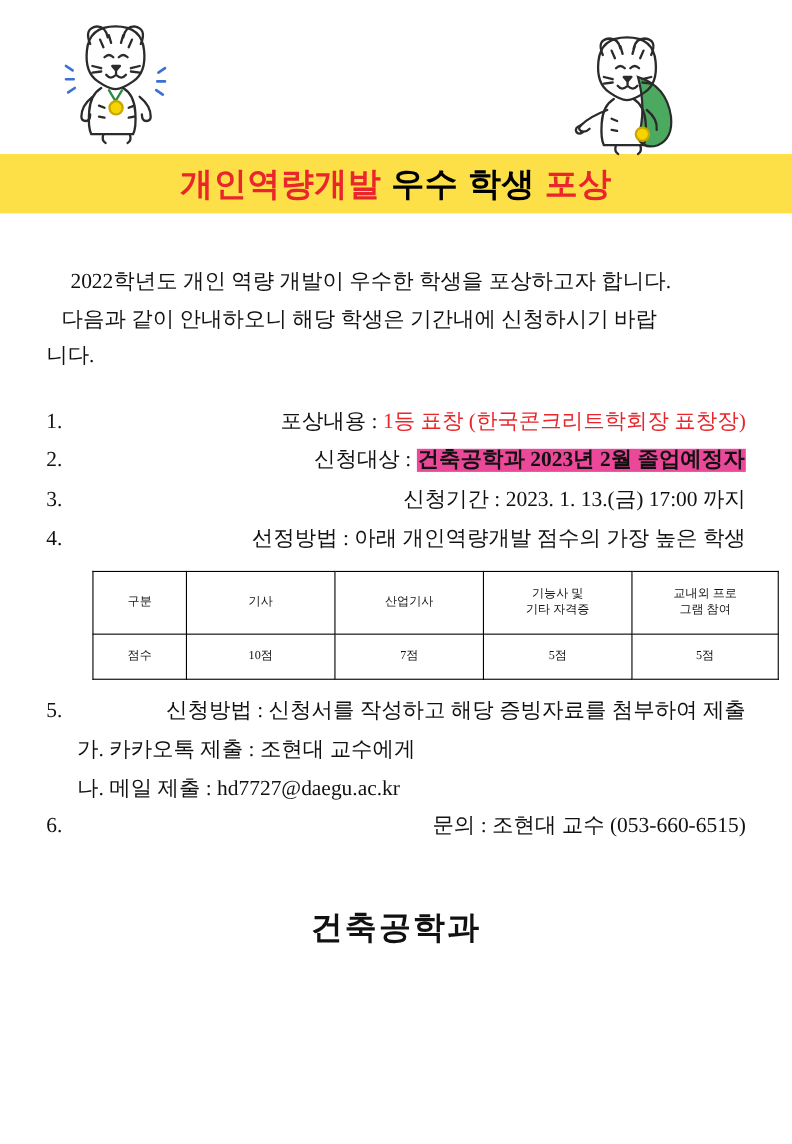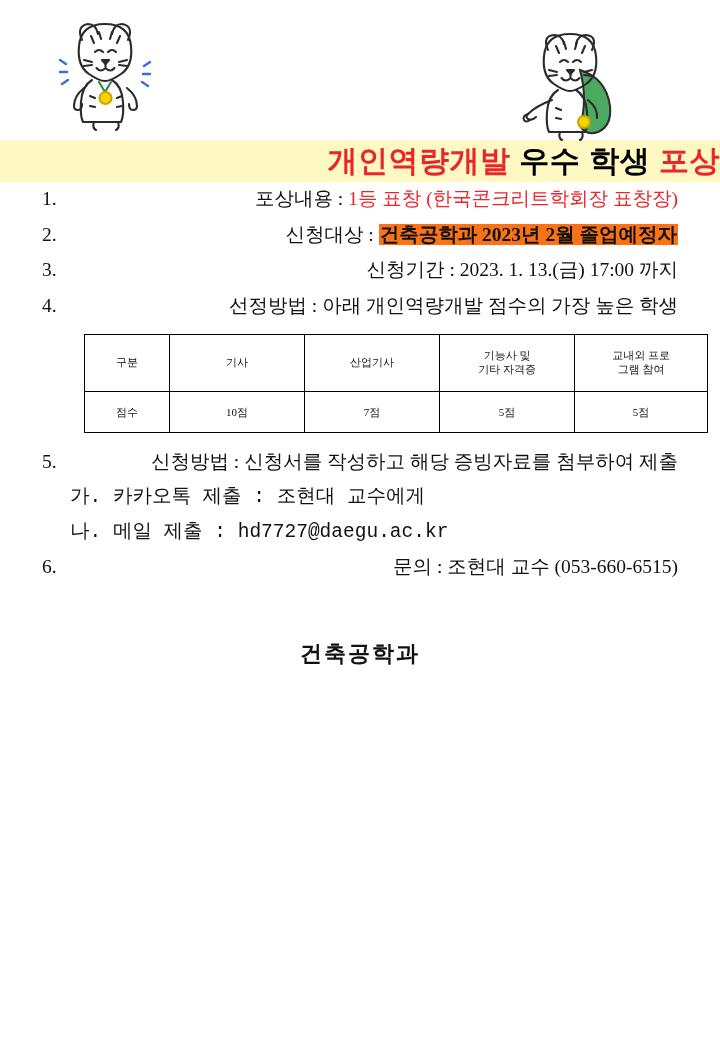--- a/index.html
+++ b/index.html
@@ -23,26 +23,26 @@
   }
   .mascot {
     position: absolute;
     top: 14px;
   }
   .mascot-left { left: 46px; }
   .mascot-right { left: 506px; top: 26px; }
 
   
   .title-banner {
-    background: #fef9c3;
-    height: 42px;
+    background: #fde047;
+    height: 54px;
     margin: 0;
     display: flex;
     align-items: center;
-    justify-content: flex-end;
+    justify-content: center;
     letter-spacing: 0.5px;
   }
   .title-text {
     font-family: "Liberation Sans", "DejaVu Sans", sans-serif;
     font-weight: bold;
     font-size: 30px;
     white-space: nowrap;
   }
   .t-red { color: #e8262b; }
   .t-black { color: #000000; }
@@ -71,21 +71,21 @@
     width: 28px;
     flex: 0 0 28px;
   }
   .item-body { flex: 1 1 auto; text-align: right; }
   .indent-award {
     padding-left: 148px;
   }
 
   .red { color: #e8262b; }
   .hl {
-    background: #f97316;
+    background: #ec4899;
     font-weight: bold;
     padding: 0 1px;
   }
 
   
   table.score-table {
     border-collapse: collapse;
     margin: 12px 0 12px 42px;
     font-size: 11px;
     table-layout: fixed;
@@ -110,28 +110,27 @@
   }
   .col-0 { width: 80px; }
   .col-1 { width: 130px; }
   .col-2 { width: 130px; }
   .col-3 { width: 130px; }
   .col-4 { width: 128px; }
 
   .sub-item {
     margin-left: 28px;
     margin-top: 2px;
-    font-family: Liberation Mono, monospace;
   }
 
   .footer-dept {
     text-align: center;
     font-family: Liberation Serif, serif;
     font-weight: bold;
-    font-size: 22px;
+    font-size: 29px;
     margin-top: 52px;
     letter-spacing: 2px;
   }
 </style>
 </head>
 <body>
 
 <div class="mascots">
 
   <div class="mascot mascot-left">
@@ -207,20 +206,25 @@
 </div>
 
 <div class="title-banner">
   <div class="title-text">
     <span class="t-red">개인역량개발</span><span class="t-black"> 우수 학생 </span><span class="t-red">포상</span>
   </div>
 </div>
 
 <div class="doc-body">
 
+  <div class="intro">
+    <p class="ln1">2022학년도 개인 역량 개발이 우수한 학생을 포상하고자 합니다.</p>
+    <p class="ln2">다음과 같이 안내하오니 해당 학생은 기간내에 신청하시기 바랍</p>
+    <p>니다.</p>
+  </div>
 
   <div class="item">
     <span class="item-num">1.</span>
     <span class="item-body">
       <span>포상내용 : </span><span class="red">1등 표창 (한국콘크리트학회장 표창장)</span>
     </span>
   </div>
 
   <div class="item">
     <span class="item-num">2.</span>

